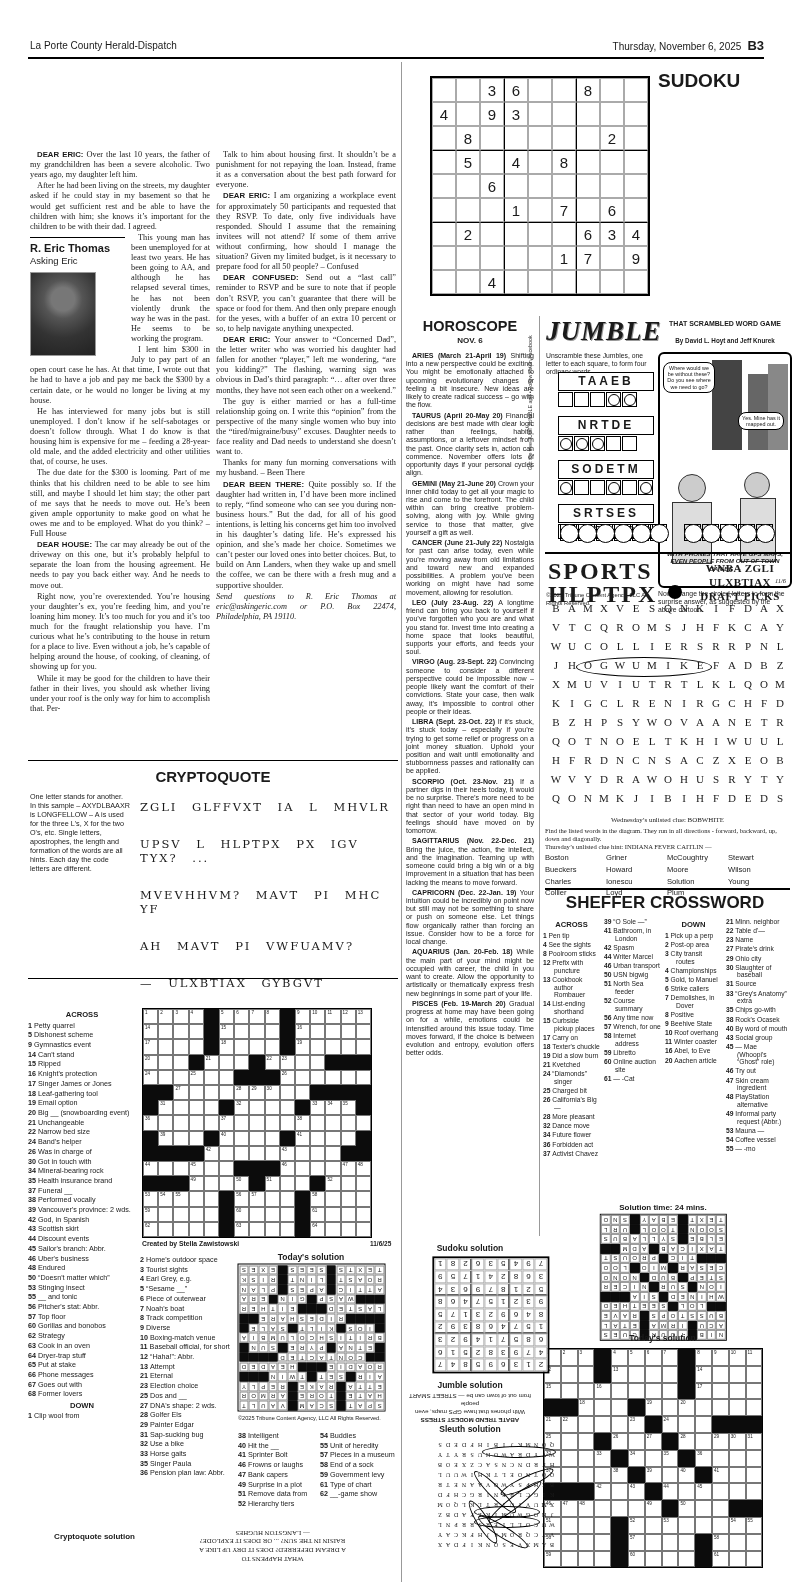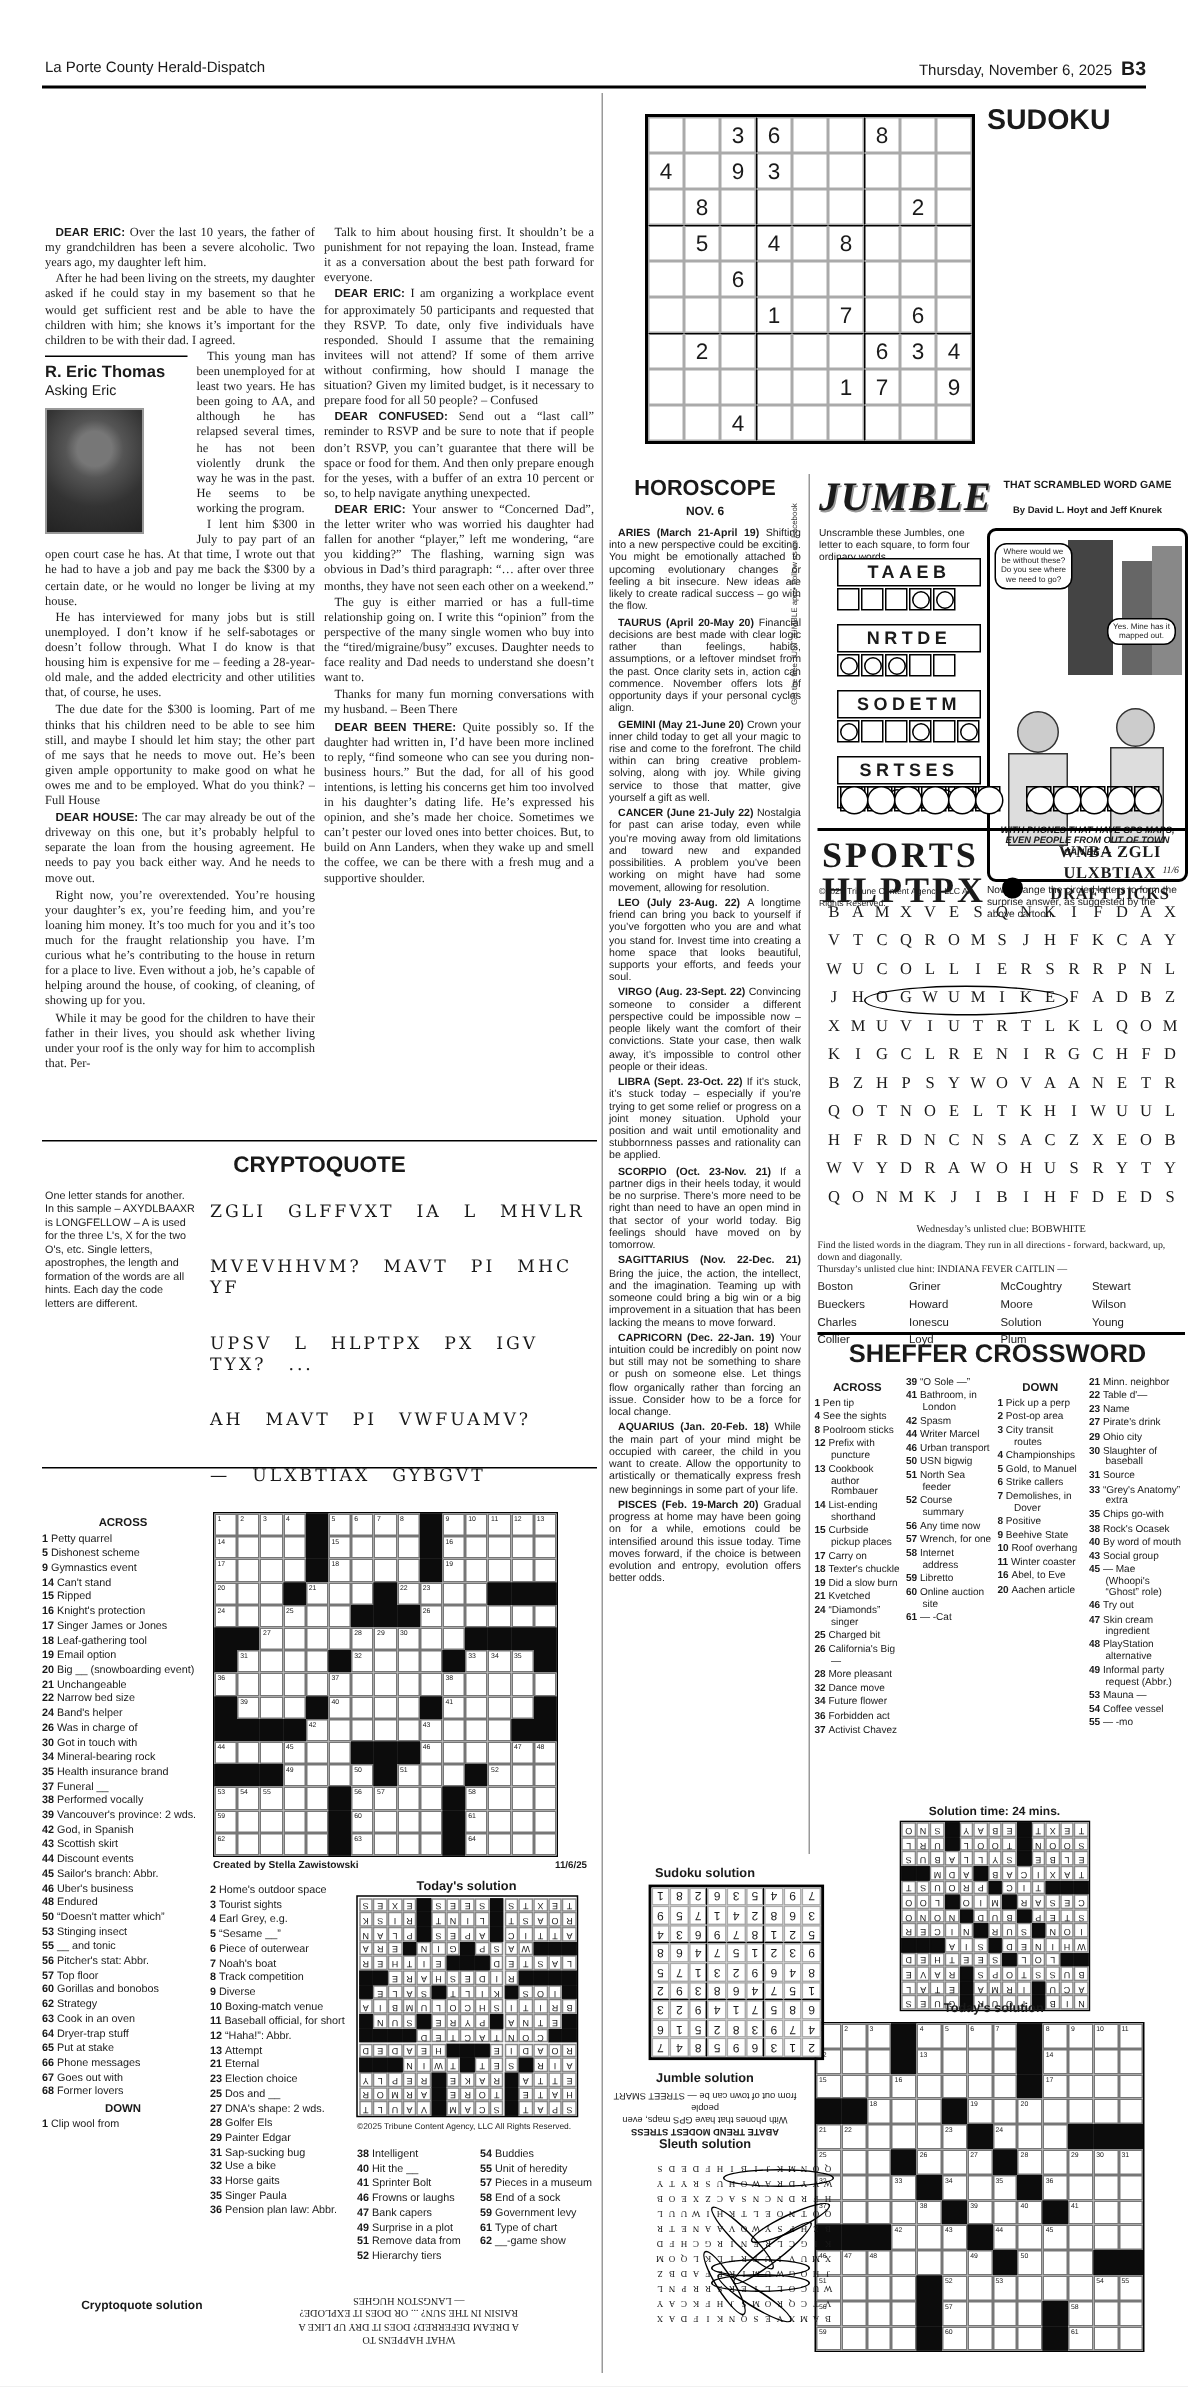--- a/index.html
+++ b/index.html
@@ -125,29 +125,30 @@
       <p>While it may be good for the children to have their father in their lives, you should ask whether living under your roof is the only way for him to accomplish that. Per-</p>
     </div>
   <div class="acol" id="acol2" style="left:216px;">
       <p>Talk to him about housing first. It shouldn’t be a punishment for not repaying the loan. Instead, frame it as a conversation about the best path forward for everyone.</p>
       <p><span class="lead">DEAR ERIC: </span>I am organizing a workplace event for approximately 50 participants and requested that they RSVP. To date, only five individuals have responded. Should I assume that the remaining invitees will not attend? If some of them arrive without confirming, how should I manage the situation? Given my limited budget, is it necessary to prepare food for all 50 people? – Confused</p>
       <p><span class="lead">DEAR CONFUSED: </span>Send out a “last call” reminder to RSVP and be sure to note that if people don’t RSVP, you can’t guarantee that there will be space or food for them. And then only prepare enough for the yeses, with a buffer of an extra 10 percent or so, to help navigate anything unexpected.</p>
       <p><span class="lead">DEAR ERIC: </span>Your answer to “Concerned Dad”, the letter writer who was worried his daughter had fallen for another “player,” left me wondering, “are you kidding?” The flashing, warning sign was obvious in Dad’s third paragraph: “… after over three months, they have not seen each other on a weekend.”</p>
       <p>The guy is either married or has a full-time relationship going on. I write this “opinion” from the perspective of the many single women who buy into the “tired/migraine/busy” excuses. Daughter needs to face reality and Dad needs to understand she doesn’t want to.</p>
       <p>Thanks for many fun morning conversations with my husband. – Been There</p>
       <p><span class="lead">DEAR BEEN THERE: </span>Quite possibly so. If the daughter had written in, I’d have been more inclined to reply, “find someone who can see you during non-business hours.” But the dad, for all of his good intentions, is letting his concerns get him too involved in his daughter’s dating life. He’s expressed his opinion, and she’s made her choice. Sometimes we can’t pester our loved ones into better choices. But, to build on Ann Landers, when they wake up and smell the coffee, we can be there with a fresh mug and a supportive shoulder.</p>
+      <p class="sig noind">Send questions to R. Eric Thomas at eric@askingeric.com or P.O. Box 22474, Philadelphia, PA 19110.</p>
     </div>
   <div class="rule" style="left:28px;top:760px;width:370px;height:1px;"></div>
 
   <div class="abs secttitle" style="left:28px;top:768px;width:370px;font-size:15px;">CRYPTOQUOTE</div>
   <div class="abs" id="cq-side">One letter stands for another. In this sample – AXYDLBAAXR is LONGFELLOW – A is used for the three L's, X for the two O's, etc. Single letters, apostrophes, the length and formation of the words are all hints. Each day the code letters are different.</div>
   <div class="abs" id="cq-lines">
       <div class="cqline">ZGLI  GLFFVXT  IA  L  MHVLR</div>
+      <div class="cqline">UPSV  L  HLPTPX  PX  IGV  TYX?  ...</div>
       <div class="cqline">MVEVHHVM?  MAVT  PI  MHC  YF</div>
-      <div class="cqline">UPSV  L  HLPTPX  PX  IGV  TYX?  ...</div>
       <div class="cqline">AH   MAVT   PI   VWFUAMV?</div>
       <div class="cqline">—  ULXBTIAX  GYBGVT</div>
     </div>
   <div class="rule" style="left:28px;top:978px;width:370px;height:1px;"></div>
 
   <div class="cluecol" id="cm-col1" style="left:28px;top:1008px;width:108px;">
       <div class="ch">ACROSS</div>
       <div class="ci"><b>1 </b>Petty quarrel</div>
       <div class="ci"><b>5 </b>Dishonest scheme</div>
       <div class="ci"><b>9 </b>Gymnastics event</div>

